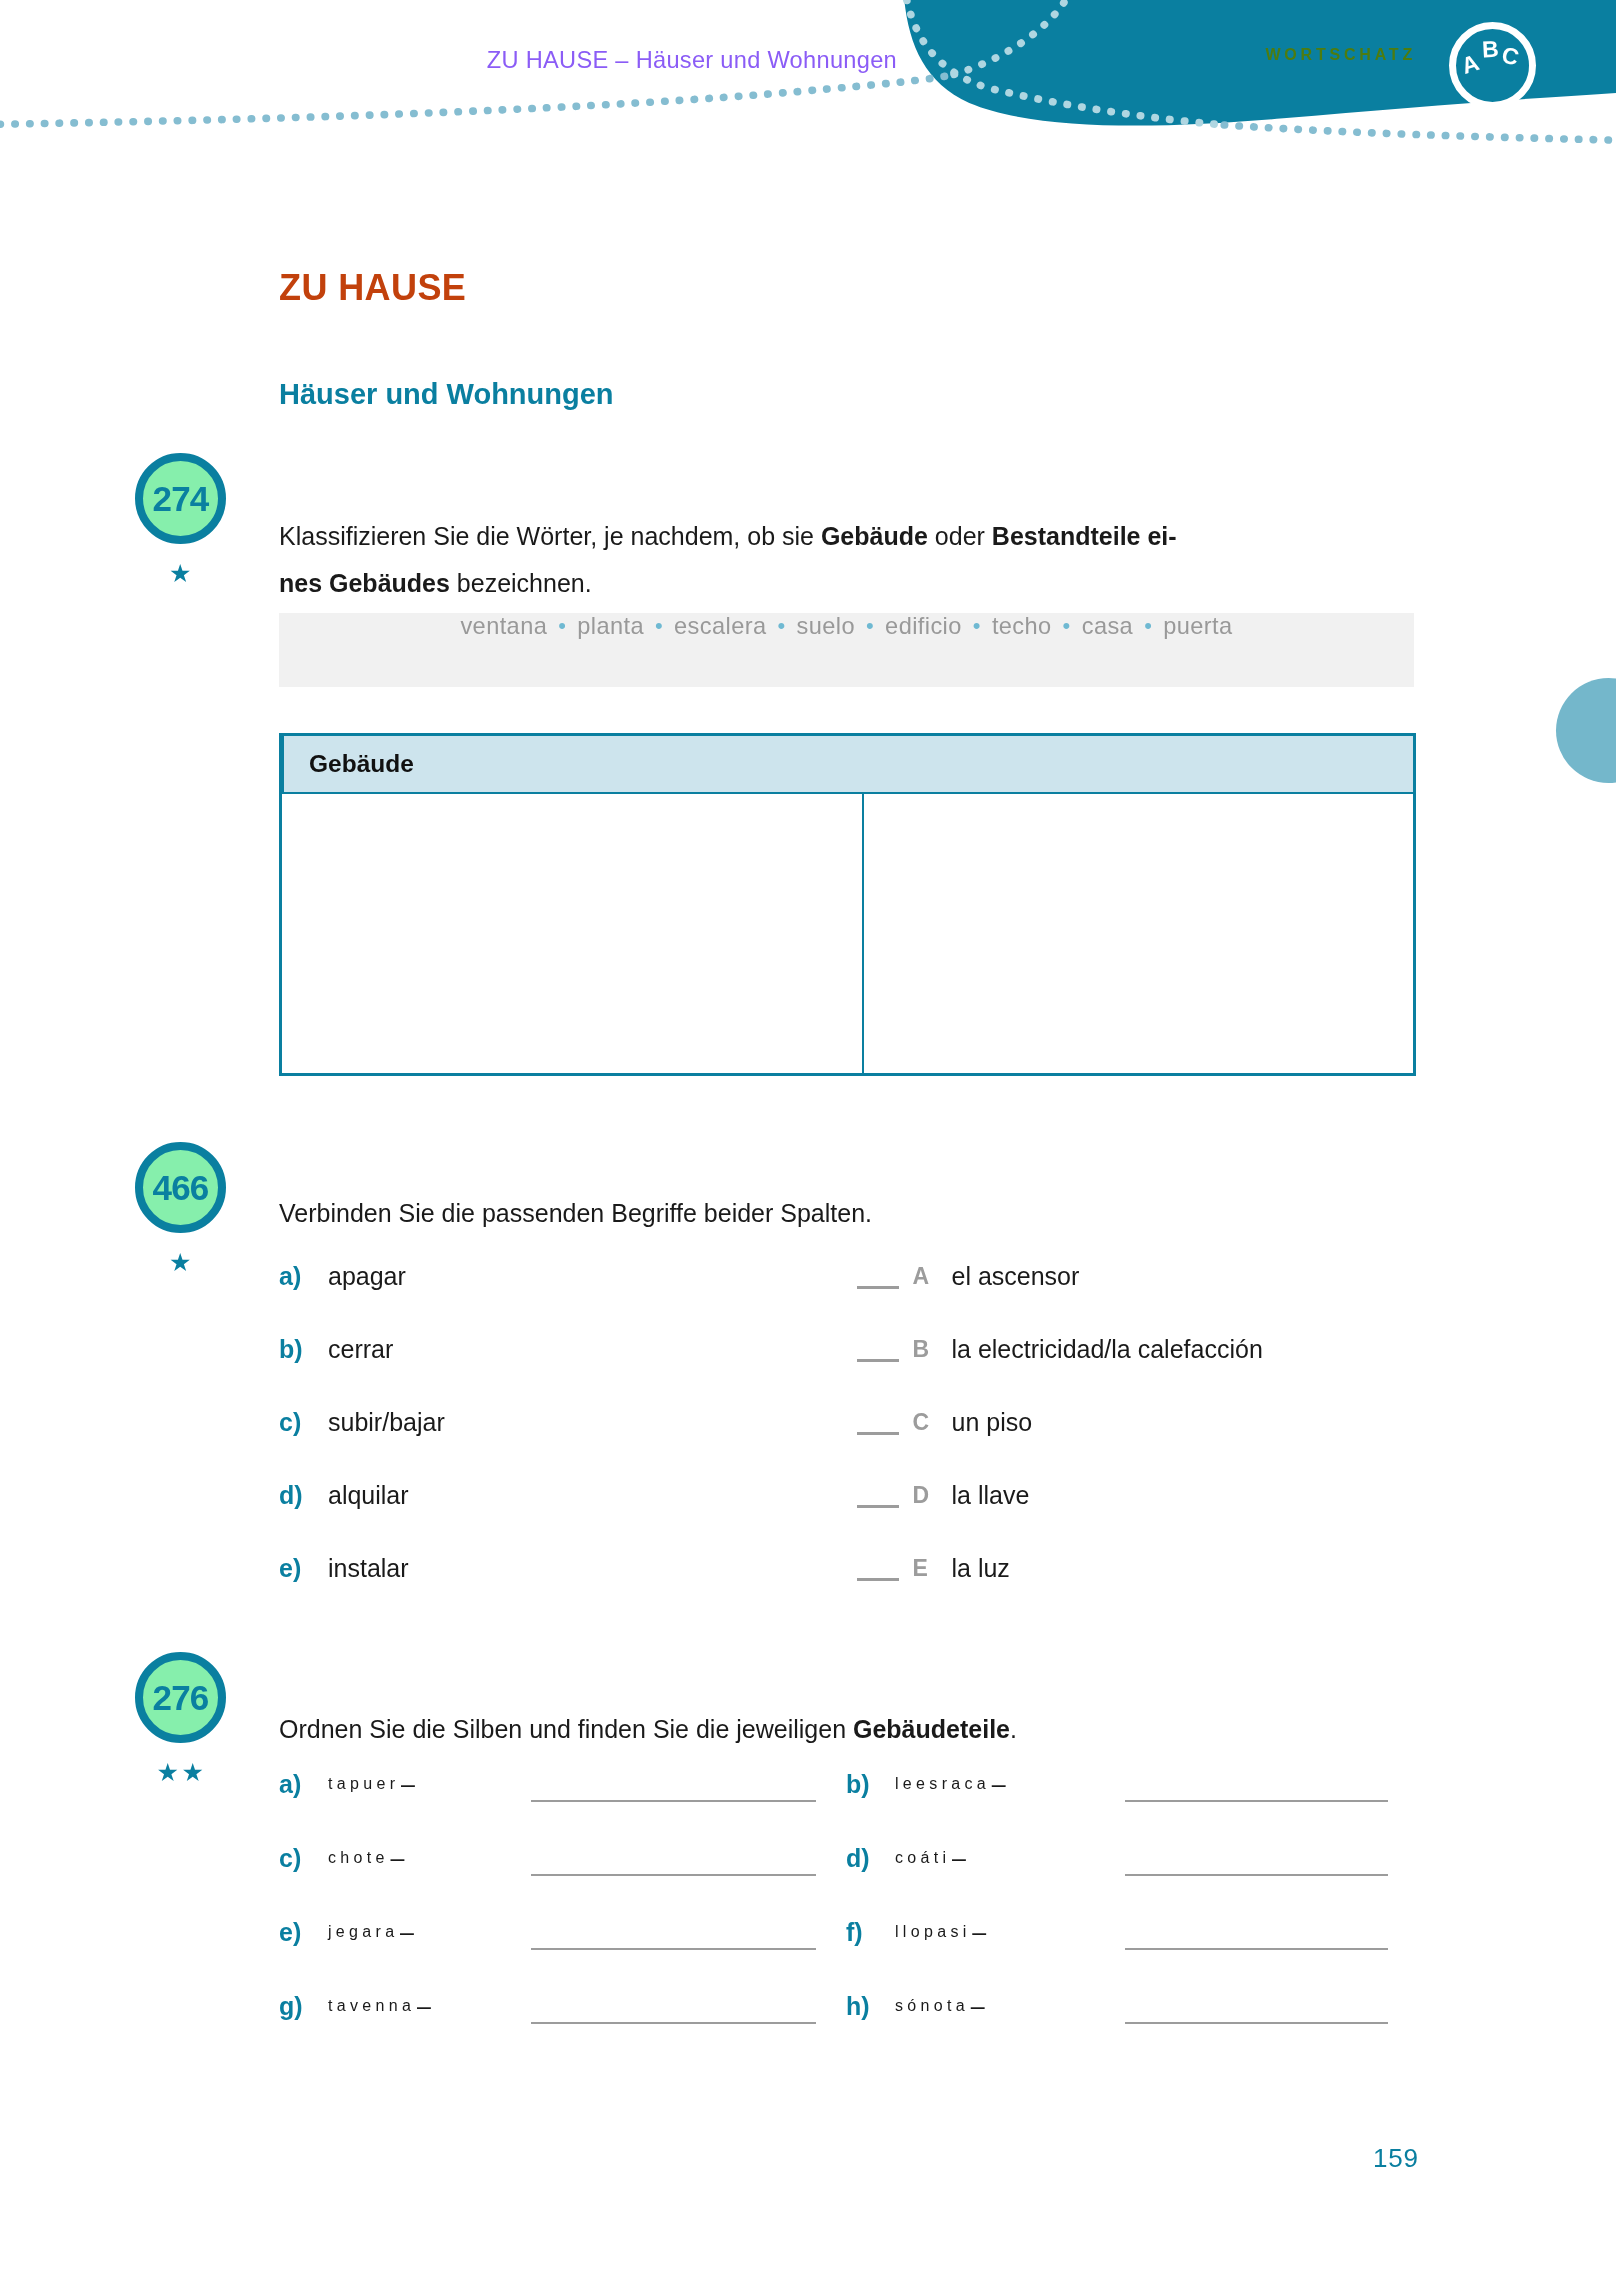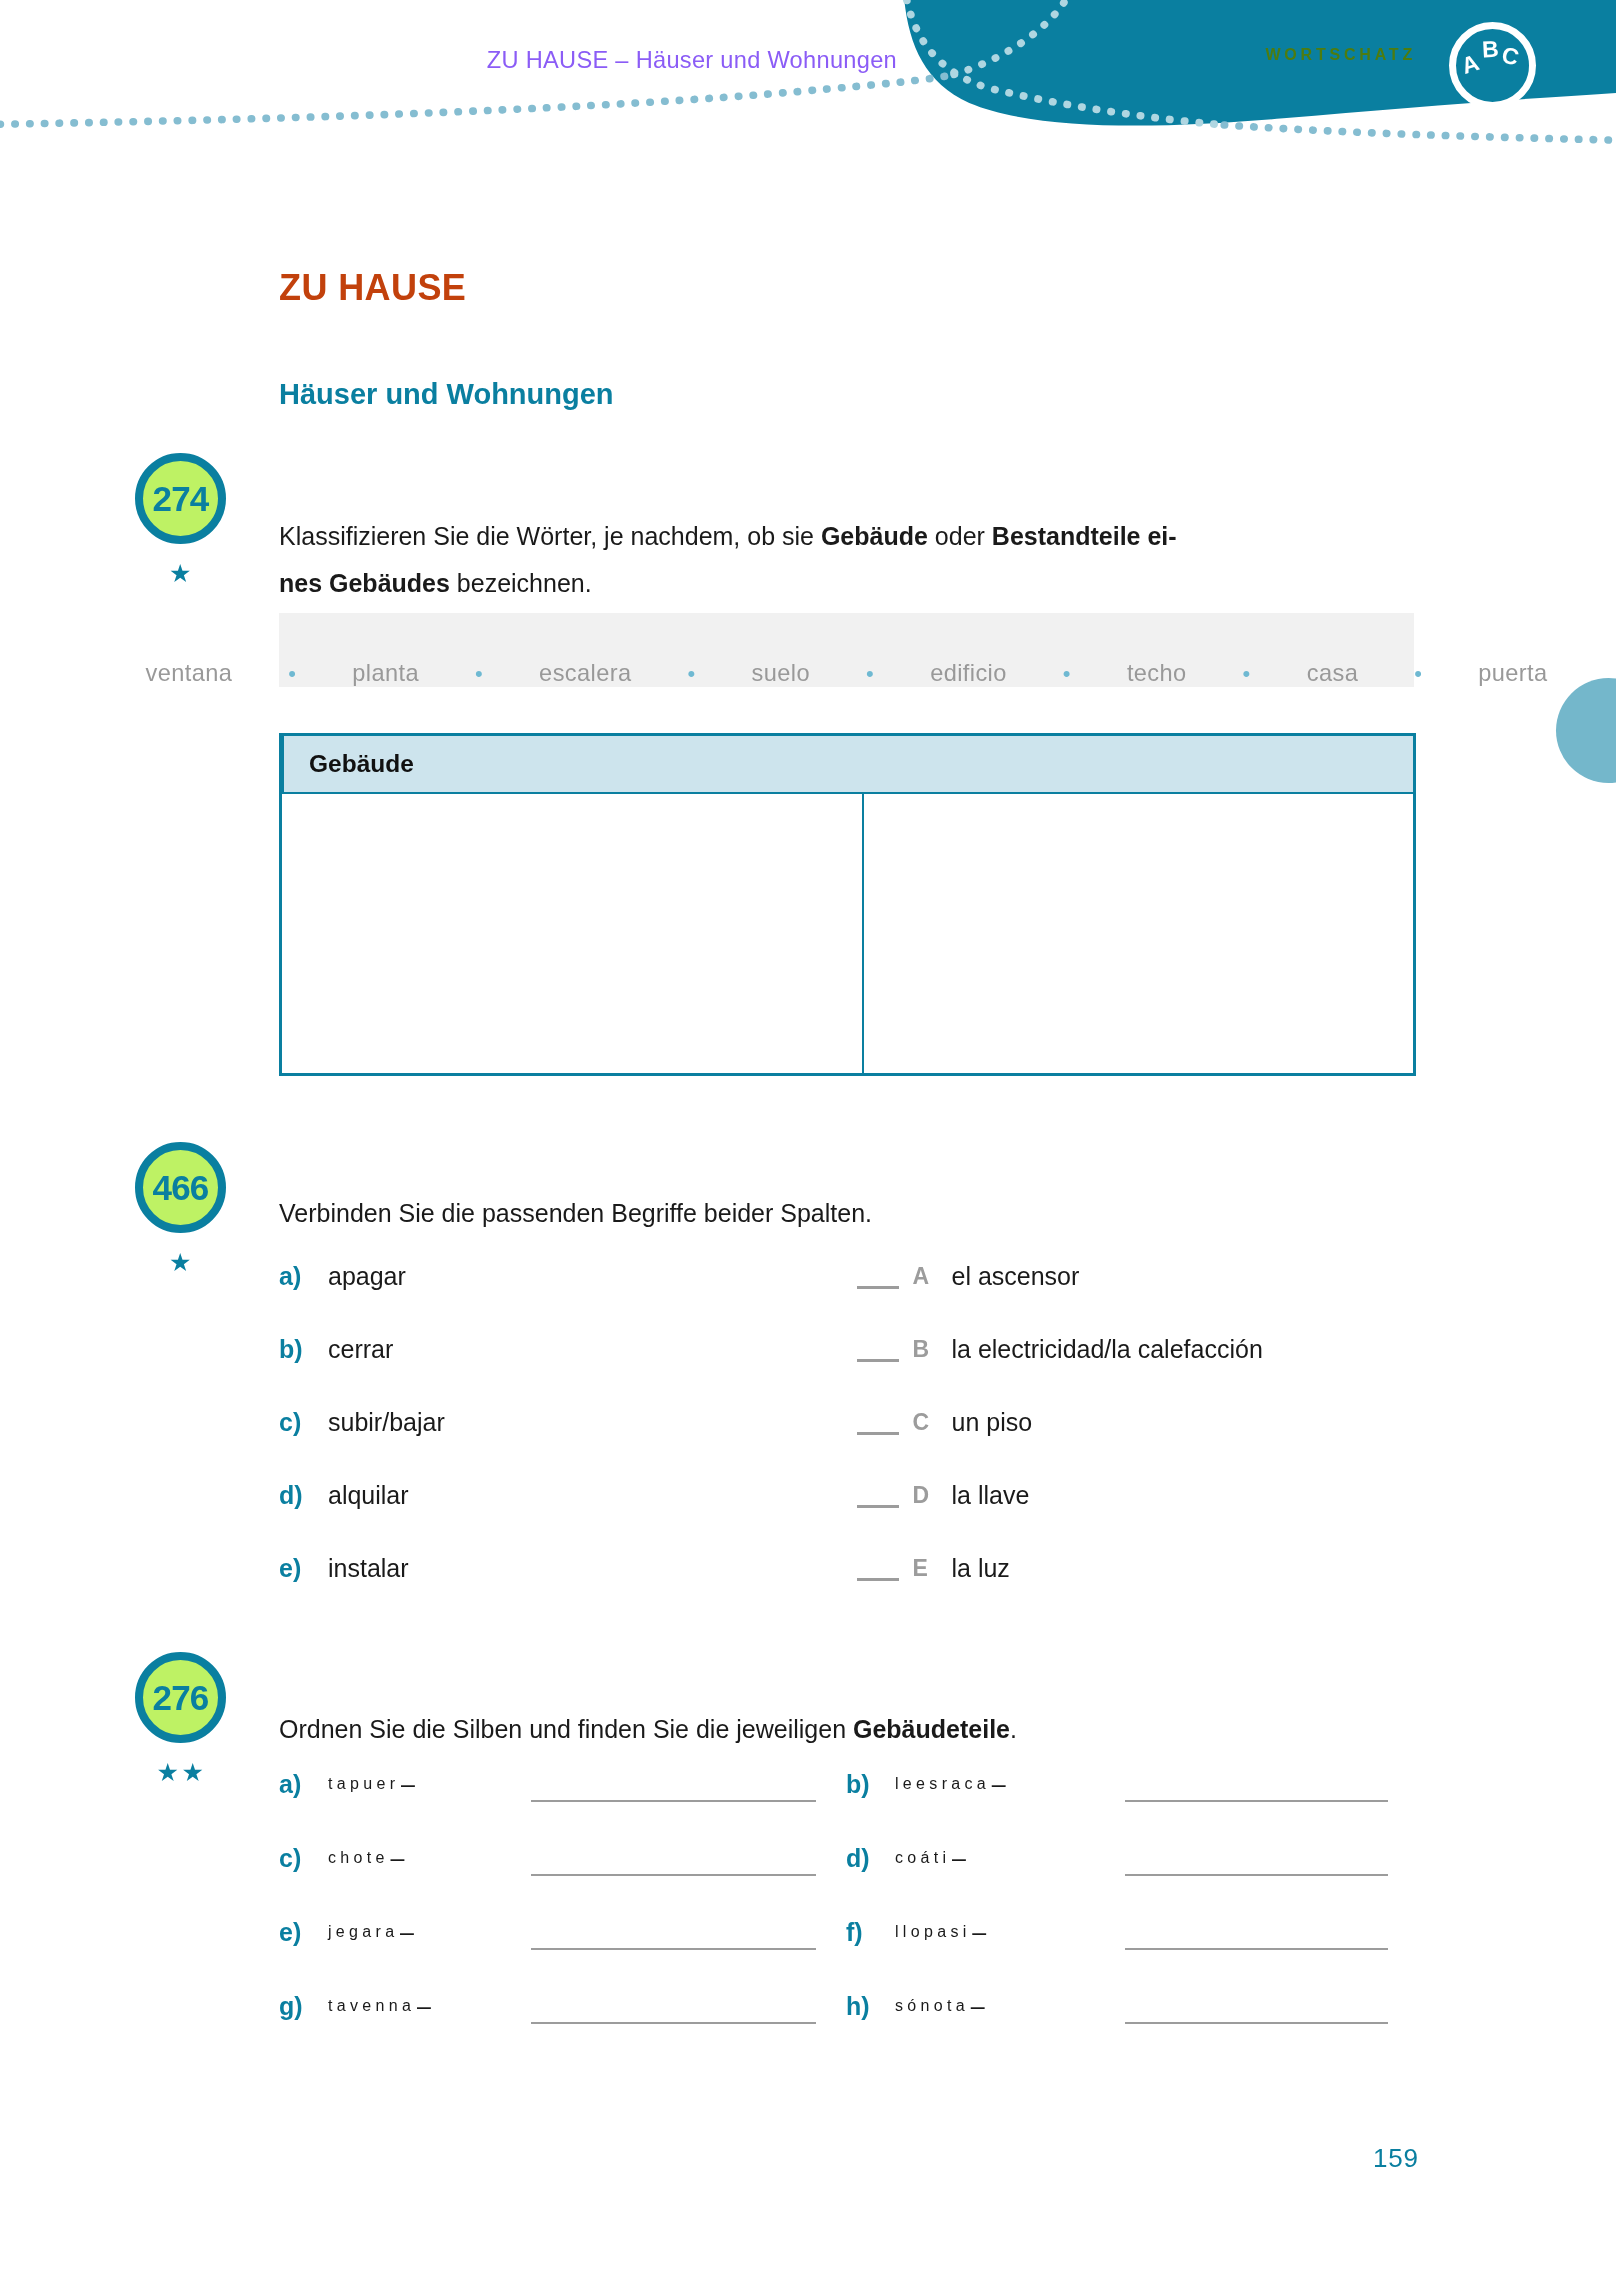--- a/index.html
+++ b/index.html
@@ -29,35 +29,35 @@
     position:absolute;left:1556px;top:678px;width:105px;height:105px;
     border-radius:50%;background:#74B7CB;
   }
   
   .page-title{position:absolute;left:279px;top:267px;margin:0;font-size:36px;font-weight:700;color:#c2410c;letter-spacing:0.4px;}
   .page-subtitle{position:absolute;left:279px;top:378px;margin:0;font-size:29px;font-weight:700;color:#0A7FA0;}
   
   .marker{position:absolute;left:135px;width:93px;text-align:center;}
   .num-circle{
     width:91px;height:91px;box-sizing:border-box;border:8.4px solid #0A7FA0;border-radius:50%;
-    background:#bef264;display:flex;align-items:center;justify-content:center;
+    background:#86efac;display:flex;align-items:center;justify-content:center;
     font-size:35px;font-weight:700;color:#0A7FA0;letter-spacing:-0.8px;
   }
   .stars{margin-top:17px;font-size:25px;color:#0A7FA0;letter-spacing:2.5px;line-height:1;}
   
   .instr{position:absolute;left:279px;width:1127px;font-size:25px;line-height:47px;}
   .instr .b{font-weight:700;}
   #instr274{top:488px;}
   #instr275{top:1171px;line-height:35px;}
   #instr276{top:1687px;line-height:35px;}
   
   .word-box{
     position:absolute;left:279px;top:613px;width:1135px;height:74px;background:#F1F1F1;
-    display:flex;align-items:flex-end;justify-content:center;
-    font-size:23.6px;color:#999999;letter-spacing:0.4px;gap:45px;
+    display:flex;align-items:flex-start;justify-content:center;
+    font-size:23.6px;color:#999999;letter-spacing:0.4px;
   }
   .word-box .sep{color:#6FB9D2;margin:0 11px;font-size:22px;}
   
   .vtable{position:absolute;left:279px;top:733px;width:1137px;box-sizing:border-box;border:3.4px solid #0A7FA0;}
   .vt-row{display:flex;}
   .vt-head{height:56px;background:#CDE4ED;border-bottom:2.5px solid #0A7FA0;}
   .vt-body{height:279px;background:#ffffff;}
   .vt-cell{box-sizing:border-box;display:flex;align-items:center;padding-left:25px;
     font-size:24.5px;font-weight:700;color:#111;}
   .vt-cell:first-child{width:580px;}

